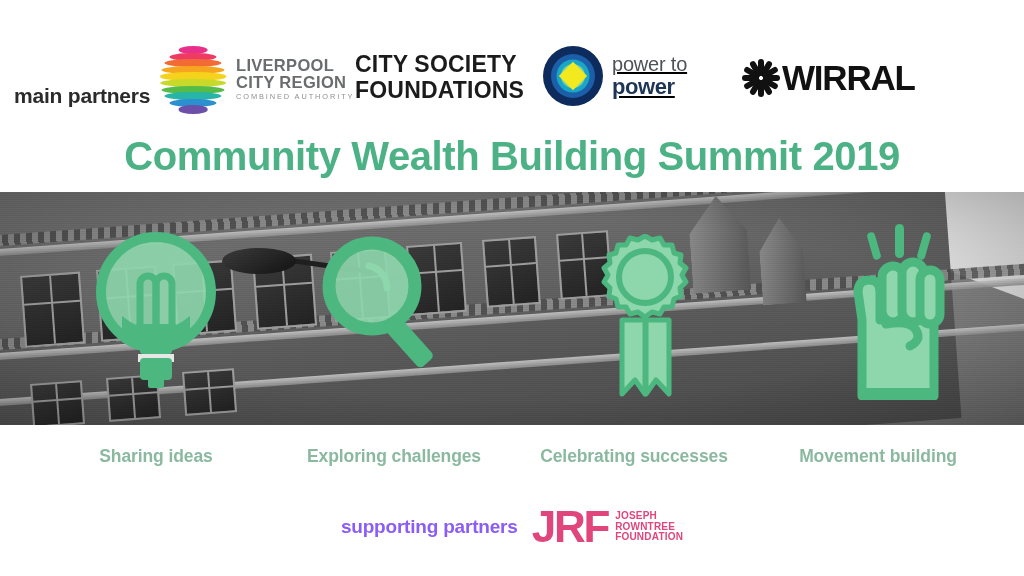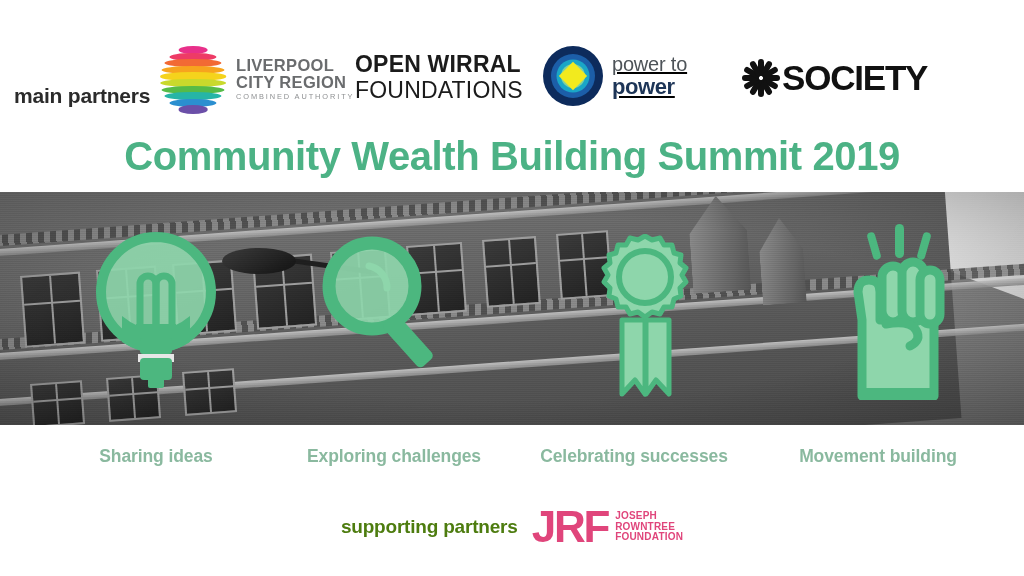--- a/index.html
+++ b/index.html
@@ -32,21 +32,21 @@
     font-size:16.5px; font-weight:700; color:#6a6c6e; letter-spacing:.3px;
   }
   .lcr-l3{
     font-size:7.4px; font-weight:400; color:#8e9092; letter-spacing:1.9px;
     margin-top:2px;
   }
 
   
   .osf{ position:absolute; left:355px; top:52px; line-height:1.12; }
   .osf-l1{ font-size:23px; font-weight:700; color:#1b1b1b; letter-spacing:.2px; }
-  .osf-l2{ font-size:23px; font-weight:400; color:#1b1b1b; letter-spacing:.2px; }
+  .osf-l2{ font-size:23px; font-weight:700; color:#1b1b1b; letter-spacing:.2px; }
 
   
   .ptc{ position:absolute; left:543px; top:46px; display:flex; align-items:center; gap:9px; }
   .ptc-mark{ width:60px; height:60px; position:relative; }
   .ptc-ring{ position:absolute; border-radius:50%; left:50%; top:50%; transform:translate(-50%,-50%); }
   .ptc-diamond{
     position:absolute; left:50%; top:50%; width:20px; height:20px;
     background:#f2ea1e; transform:translate(-50%,-50%) rotate(45deg);
   }
   .ptc-text{ line-height:1.0;text-decoration:underline; }
@@ -154,21 +154,21 @@
   .caption{
     position:absolute; text-align:center;
     font-size:17.5px; font-weight:700; color:#8ab99f; letter-spacing:-.1px;
   }
 
   
   .support{
     position:absolute; left:0; top:497px; width:1024px; height:60px;
     display:flex; align-items:center; justify-content:center; gap:14px;
   }
-  .support-label{ font-size:19px; font-weight:600; color:#4d7c0f; letter-spacing:-.2px; }
+  .support-label{ font-size:19px; font-weight:600; color:#8b5cf6; letter-spacing:-.2px; }
   .jrf{ display:flex; align-items:center; gap:7px; }
   .jrf-mark{ font-size:44px; font-weight:800; color:#e0457b; letter-spacing:-2.2px; line-height:.9; }
   .jrf-words{ line-height:1.06; }
   .jrf-words div{ font-size:10px; font-weight:700; color:#e0457b; letter-spacing:.2px; }
 </style>
 </head>
 <body>
 
 <div class="partner-bar">
 
@@ -188,21 +188,21 @@
         <div class="band" style="top: 59.4px; width: 28.7687px; height: 8.2px; background: rgb(107, 79, 168);"></div>
       </div>
     <div class="lcr-text">
       <div class="lcr-l1">LIVERPOOL</div>
       <div class="lcr-l2">CITY REGION</div>
       <div class="lcr-l3">COMBINED AUTHORITY</div>
     </div>
   </div>
 
   <div class="osf">
-    <div class="osf-l1">OPEN WIRRAL</div>
+    <div class="osf-l1">CITY SOCIETY</div>
     <div class="osf-l2">FOUNDATIONS</div>
   </div>
 
   <div class="ptc">
     <div class="ptc-mark">
       <div class="ptc-ring" style="width:60px;height:60px;background:#0d2b5c;"></div>
       <div class="ptc-ring" style="width:44px;height:44px;background:#1c5ea8;"></div>
       <div class="ptc-ring" style="width:33px;height:33px;background:#1aa6c7;"></div>
       <div class="ptc-ring" style="width:24px;height:24px;background:#7fd0a0;"></div>
       <div class="ptc-diamond"></div>
@@ -222,21 +222,21 @@
         <div class="petal" style="transform: translate(-50%, -100%) rotate(90deg) translateY(-2px);"></div>
         <div class="petal" style="transform: translate(-50%, -100%) rotate(120deg) translateY(-2px);"></div>
         <div class="petal" style="transform: translate(-50%, -100%) rotate(150deg) translateY(-2px);"></div>
         <div class="petal" style="transform: translate(-50%, -100%) rotate(180deg) translateY(-2px);"></div>
         <div class="petal" style="transform: translate(-50%, -100%) rotate(210deg) translateY(-2px);"></div>
         <div class="petal" style="transform: translate(-50%, -100%) rotate(240deg) translateY(-2px);"></div>
         <div class="petal" style="transform: translate(-50%, -100%) rotate(270deg) translateY(-2px);"></div>
         <div class="petal" style="transform: translate(-50%, -100%) rotate(300deg) translateY(-2px);"></div>
         <div class="petal" style="transform: translate(-50%, -100%) rotate(330deg) translateY(-2px);"></div>
       </div>
-    <div class="wirral-word">SOCIETY</div>
+    <div class="wirral-word">WIRRAL</div>
   </div>
 </div>
 
 <div class="title">Community Wealth Building Summit 2019</div>
 
 <div class="photo-band">
   <div class="photo-sky"></div>
 
   <div class="bld2"></div>
   <div class="bld"></div>

